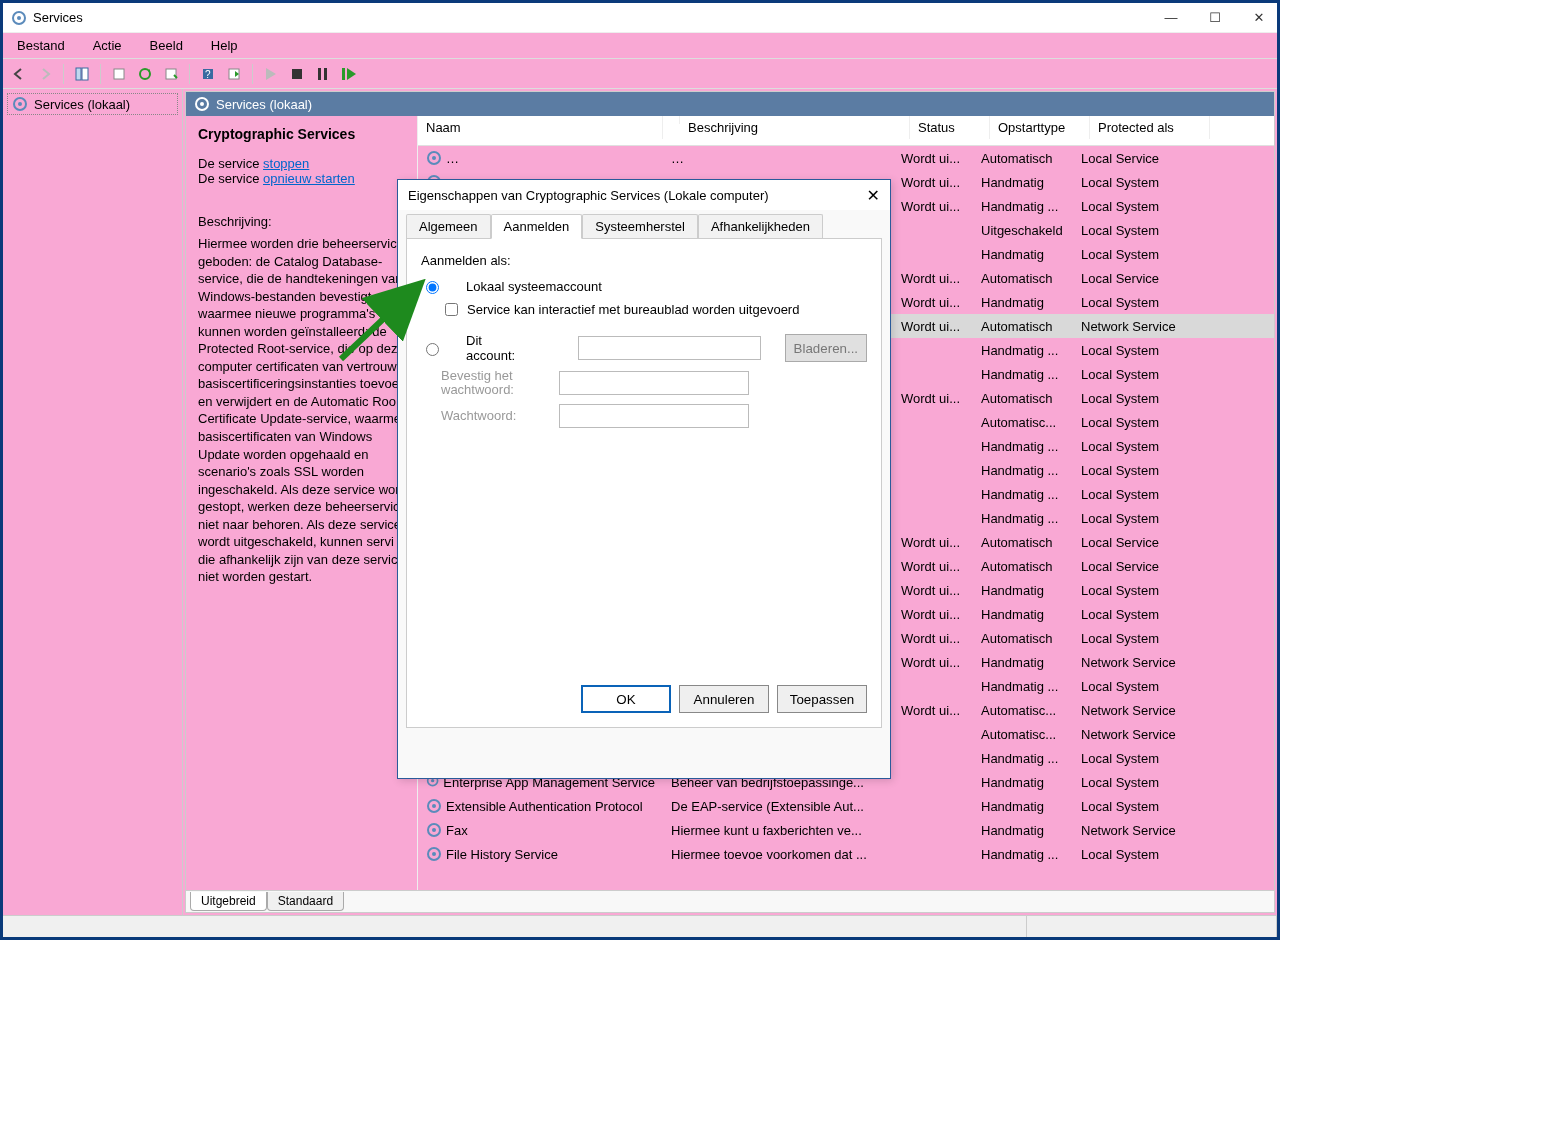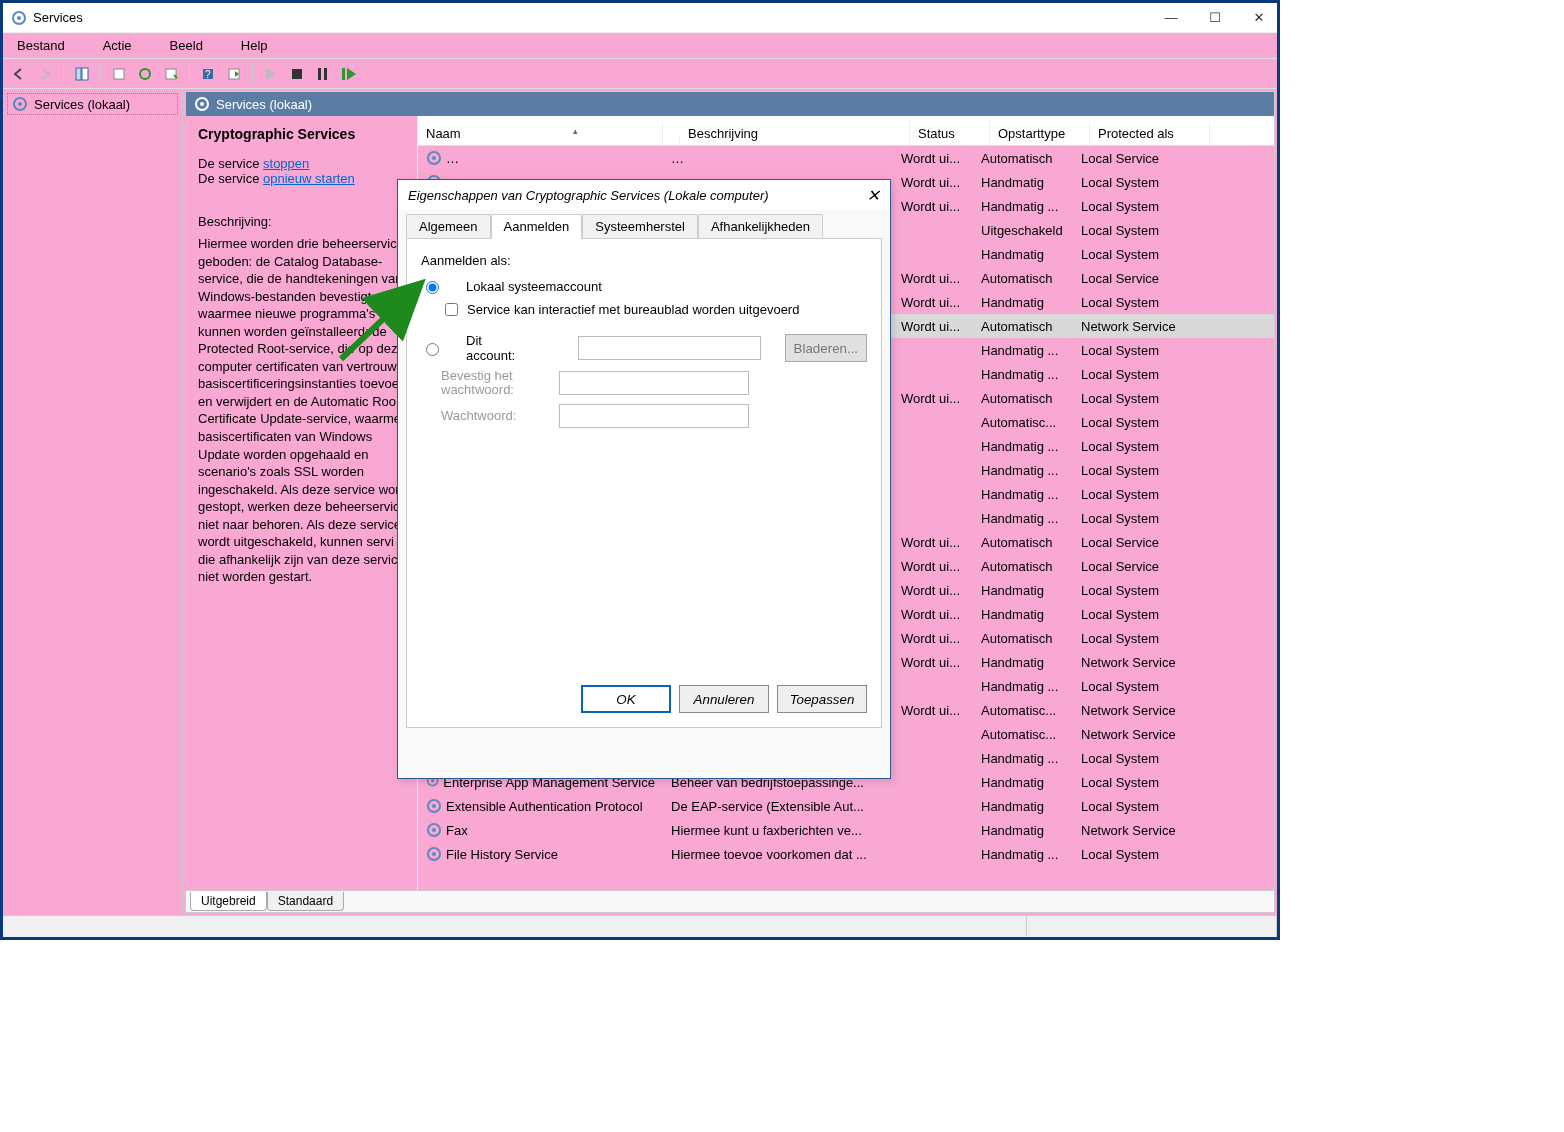--- a/index.html
+++ b/index.html
@@ -3,69 +3,69 @@
 <meta charset="utf-8">
 <style>
 * { box-sizing: border-box; font-family: "Segoe UI", Tahoma, sans-serif; }
 body { margin: 0; background: #fff; font-size: 13px; color: #000; }
 .window { border: 3px solid #0a3a7a; width: 1280px; height: 940px; position: relative; background: #f9a8d4; }
 .titlebar { height: 30px; display: flex; align-items: center; padding: 0 8px; background: #fff; border-bottom: 1px solid #eee; }
 .titlebar .title { display: flex; align-items: center; gap: 6px; }
 .titlebar .controls { margin-left: auto; display: flex; gap: 24px; color: #333; }
 .titlebar .controls span { width: 20px; text-align: center; cursor: default; }
 .gear-icon { width: 16px; height: 16px; display: inline-block; }
-.menubar { height: 26px; display: flex; align-items: center; gap: 22px; padding: 0 6px; border-bottom: 1px solid #ddd; }
+.menubar { height: 26px; display: flex; align-items: center; gap: 12px; padding: 0 6px; border-bottom: 1px solid #ddd; }
 .menubar span { padding: 2px 8px; }
 .toolbar { height: 30px; display: flex; align-items: center; gap: 2px; padding: 0 4px; border-bottom: 1px solid #ddd; }
 .toolbar .btn { width: 24px; height: 24px; display: flex; align-items: center; justify-content: center; border: 1px solid transparent; }
 .toolbar .sep { width: 1px; height: 20px; background: #ccc; margin: 0 4px; }
 .body { display: flex; height: calc(100% - 30px - 26px - 30px - 22px); }
 .leftpane { width: 180px; border-right: 1px solid #ccc; padding: 4px; }
 .leftpane .sel { display: flex; align-items: center; gap: 6px; padding: 2px 4px; border: 1px dotted #888; }
 .rightpane { flex: 1; display: flex; flex-direction: column; border: 1px solid #ccc; margin: 2px; }
 .rightpane .header { background: #5b7ca3; color: #fff; padding: 4px 8px; display: flex; align-items: center; gap: 6px; font-weight: normal; }
 .content { display: flex; flex: 1; overflow: hidden; }
 .descpane { width: 232px; padding: 10px 6px 10px 12px; border-right: 1px solid #eee; overflow: hidden; }
 .descpane h3 { margin: 0 0 14px 0; font-size: 14px; font-weight: bold; }
 .descpane a { color: #0066cc; text-decoration: underline; }
 .descpane .descline { margin-top: 6px; }
 .table { flex: 1; overflow: hidden; position: relative; }
-.thead { display: flex; border-bottom: 1px solid #e0e0e0; height: 30px; align-items: flex-end; background: #fff; }
+.thead { display: flex; border-bottom: 1px solid #e0e0e0; height: 30px; align-items: flex-start; background: #fff; }
 .thead .th { padding: 4px 8px; border-right: 1px solid #eee; font-weight: normal; position: relative; }
 .th-name { width: 245px; } .th-desc { width: 230px; } .th-status { width: 80px; } .th-start { width: 100px; } .th-logon { width: 120px; }
 .tbody { overflow-y: auto; height: calc(100% - 30px); }
 .tr { display: flex; height: 24px; align-items: center; }
 .tr.sel { background: #d9d9d9; }
 .td { padding: 1px 8px; white-space: nowrap; overflow: hidden; text-overflow: ellipsis; }
 .td-name { width: 245px; display: flex; align-items: center; gap: 4px; } .td-desc { width: 230px; } .td-status { width: 80px; } .td-start { width: 100px; } .td-logon { width: 120px; }
 .sort-arrow { font-size: 9px; margin-left: 40px; color: #666; }
 .tabsbar { height: 22px; display: flex; align-items: center; padding-left: 4px; border-top: 1px solid #ccc; background: #f8f8f8; }
 .tabsbar .tab { padding: 2px 10px; border: 1px solid #aaa; border-top: none; border-radius: 0 0 4px 4px; background: #f0f0f0; margin-right: 0; font-size: 12px; }
 .tabsbar .tab.active { background: #fff; }
 .statusbar { height: 22px; border-top: 1px solid #ccc; background: #f0f0f0; display: flex; }
 .statusbar .seg { border-right: 1px solid #ccc; }
 .statusbar .seg1 { flex: 1; } .statusbar .seg2 { width: 250px; }
 
 
 .dialog { position: absolute; left: 394px; top: 176px; width: 494px; height: 600px; background: #f9f9f9; border: 1px solid #2a5a9a; box-shadow: 2px 2px 8px rgba(0,0,0,0.15); }
-.dialog .dtitle { height: 30px; display: flex; align-items: center; padding: 0 10px; background: #fff; font-style: italic; }
+.dialog .dtitle { height: 30px; display: flex; align-items: center; padding: 0 10px; background: #fff; }
 .dialog .dtitle .x { margin-left: auto; font-size: 16px; cursor: pointer; }
 .dialog .dtabs { display: flex; margin: 4px 8px 0 8px; }
 .dialog .dtabs .dtab { padding: 4px 12px; border: 1px solid #ccc; border-bottom: none; background: #f2f2f2; font-size: 13px; border-radius: 2px 2px 0 0; }
 .dialog .dtabs .dtab.active { background: #fff; border-bottom: 1px solid #fff; position: relative; z-index: 2; }
 .dialog .dbody { border: 1px solid #ccc; margin: -1px 8px 8px 8px; background: #fff; height: 490px; padding: 14px; position: relative; }
 .dialog label { font-size: 13px; }
 .radio-row { display: flex; align-items: center; gap: 24px; margin: 6px 0; }
 .check-row { display: flex; align-items: center; gap: 6px; margin: 4px 0 14px 20px; }
 .form-row { display: flex; align-items: center; gap: 8px; margin: 6px 0 2px 20px; }
 .form-row .lbl { width: 110px; color: #999; }
 .form-row input[type=text], .form-row input[type=password] { width: 190px; height: 24px; border: 1px solid #bbb; padding: 2px 4px; }
 .browse { width: 90px; height: 28px; background: #e0e0e0; border: 1px solid #aaa; color: #777; }
 .dbuttons { position: absolute; right: 14px; bottom: 14px; display: flex; gap: 8px; }
-.dbuttons button { width: 90px; height: 28px; border: 1px solid #888; background: #efefef; font-style: italic; }
+.dbuttons button { width: 90px; height: 28px; border: 1px solid #888; background: #efefef; }
 .dbuttons button.primary { border: 2px solid #0a63b8; background: #fff; color: #000; }
 
 
 .arrow-anno { position: absolute; left: 328px; top: 246px; pointer-events: none; z-index: 100; }
 </style>
 </head>
 <body>
 
 <div class="window">
   <div class="titlebar">

